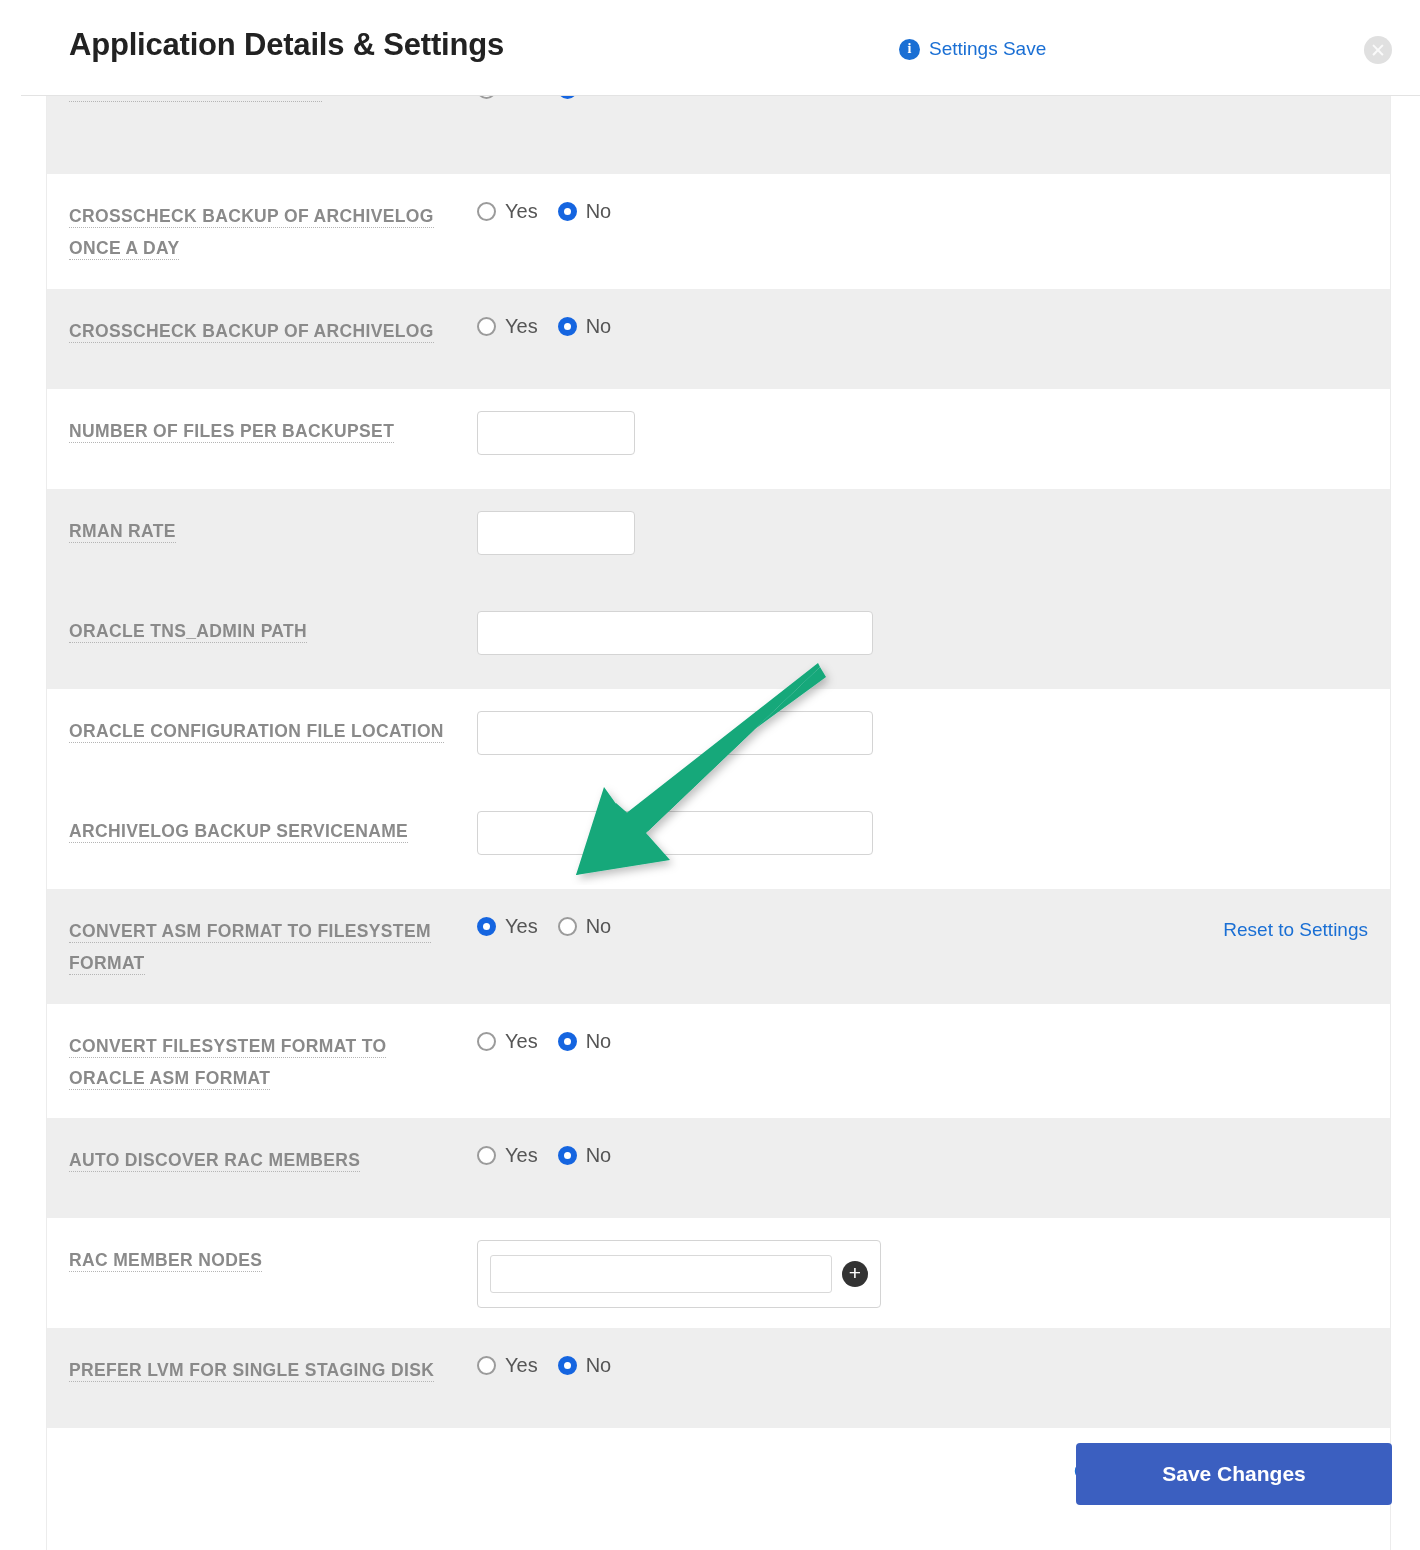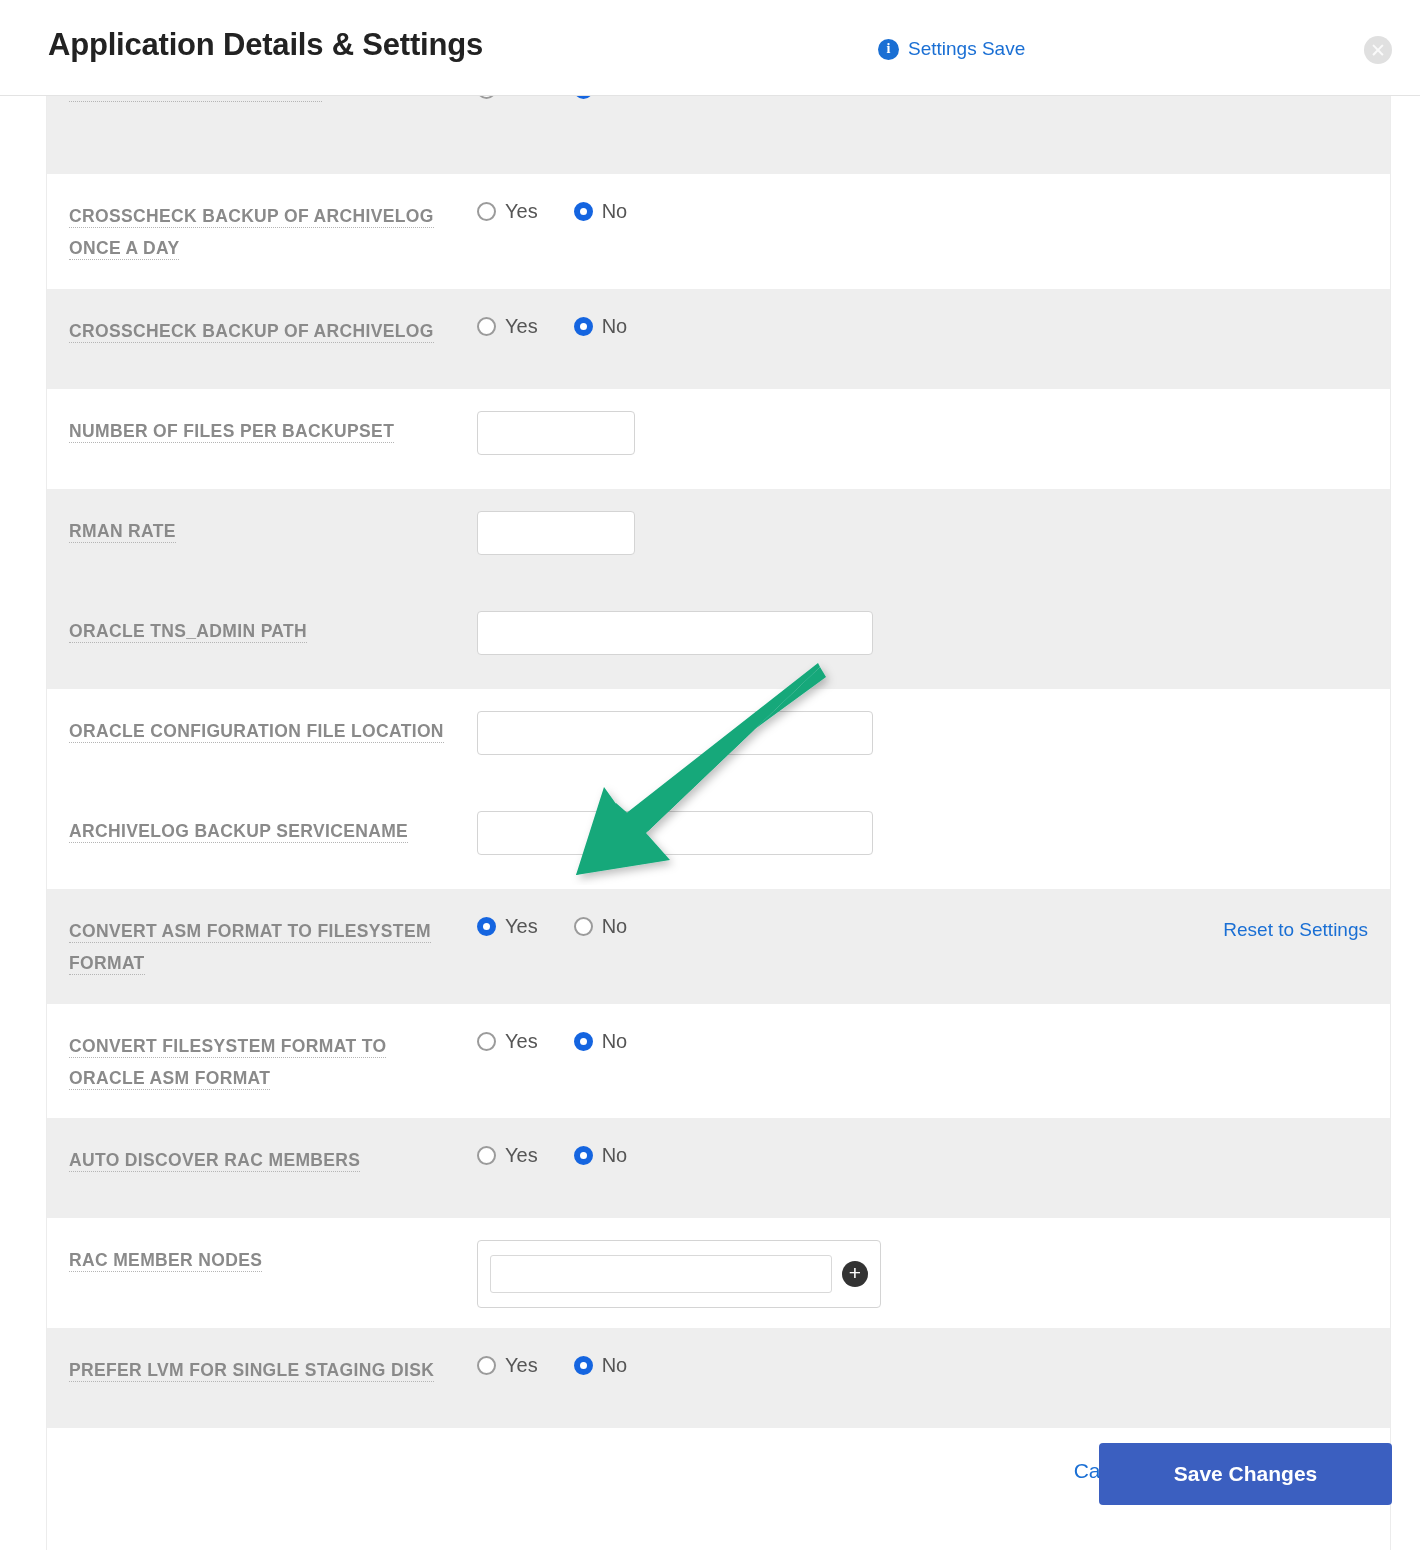--- a/index.html
+++ b/index.html
@@ -15,20 +15,21 @@
     position: relative;
     overflow: hidden;
   }
 
   
   .dialog-header {
     position: relative;
     height: 96px;
     border-bottom: 1px solid #e3e3e3;
     box-sizing: border-box;
+    margin-left: 21px;
   }
   .dialog-title {
     position: absolute;
     left: 48px;
     top: 27px;
     font-size: 31px;
     font-weight: bold;
     color: #222;
     letter-spacing: -0.2px;
   }
@@ -123,21 +124,21 @@
     padding: 22px 0 20px 0;
     box-sizing: border-box;
     display: flex;
     align-items: flex-start;
   }
 
   
   .radio-group {
     display: flex;
     align-items: center;
-    gap: 36px;
+    gap: 20px;
     padding-top: 4px;
   }
   .radio-opt {
     display: flex;
     align-items: center;
     gap: 9px;
     cursor: pointer;
   }
   .radio-dot {
     width: 19px;
@@ -257,21 +258,21 @@
     color: #1a6fd4;
     background: none;
     border: none;
     cursor: pointer;
     font-family: "Liberation Sans", sans-serif;
   }
   .save-btn {
     position: absolute;
     right: 28px;
     top: 34px;
-    width: 293px;
+    width: 316px;
     height: 62px;
     background: #3b5fc0;
     color: #fff;
     border: none;
     border-radius: 4px;
     font-size: 21px;
     font-weight: bold;
     cursor: pointer;
     font-family: "Liberation Sans", sans-serif;
   }

